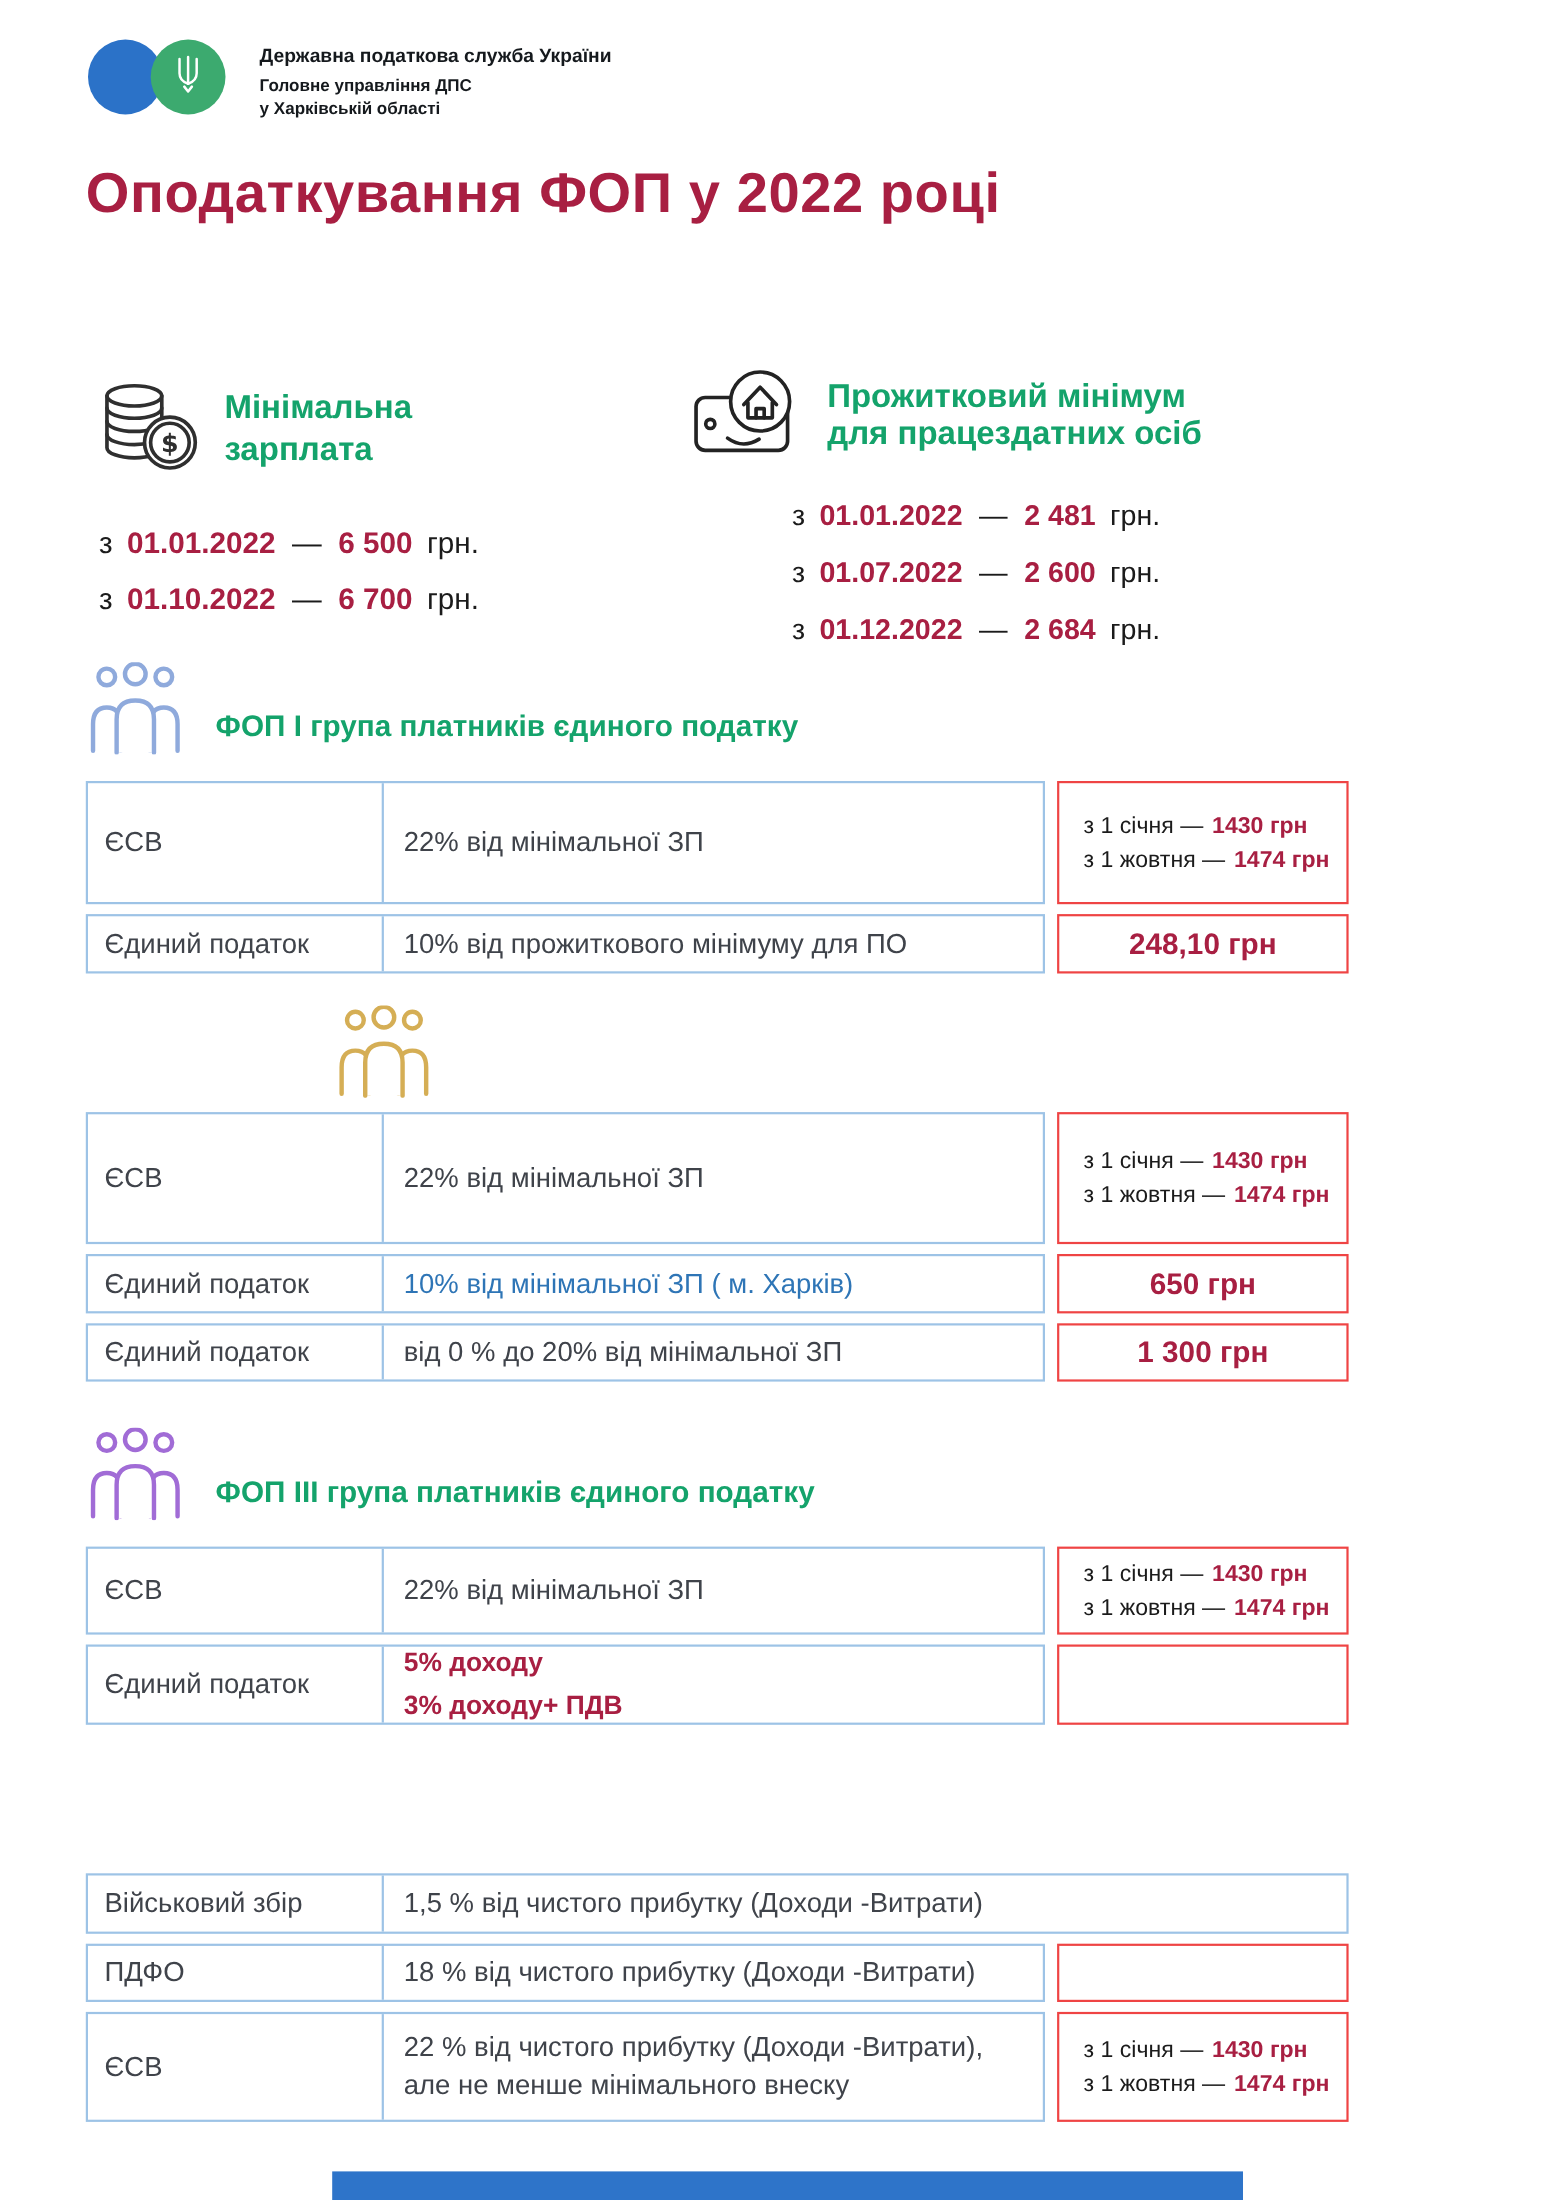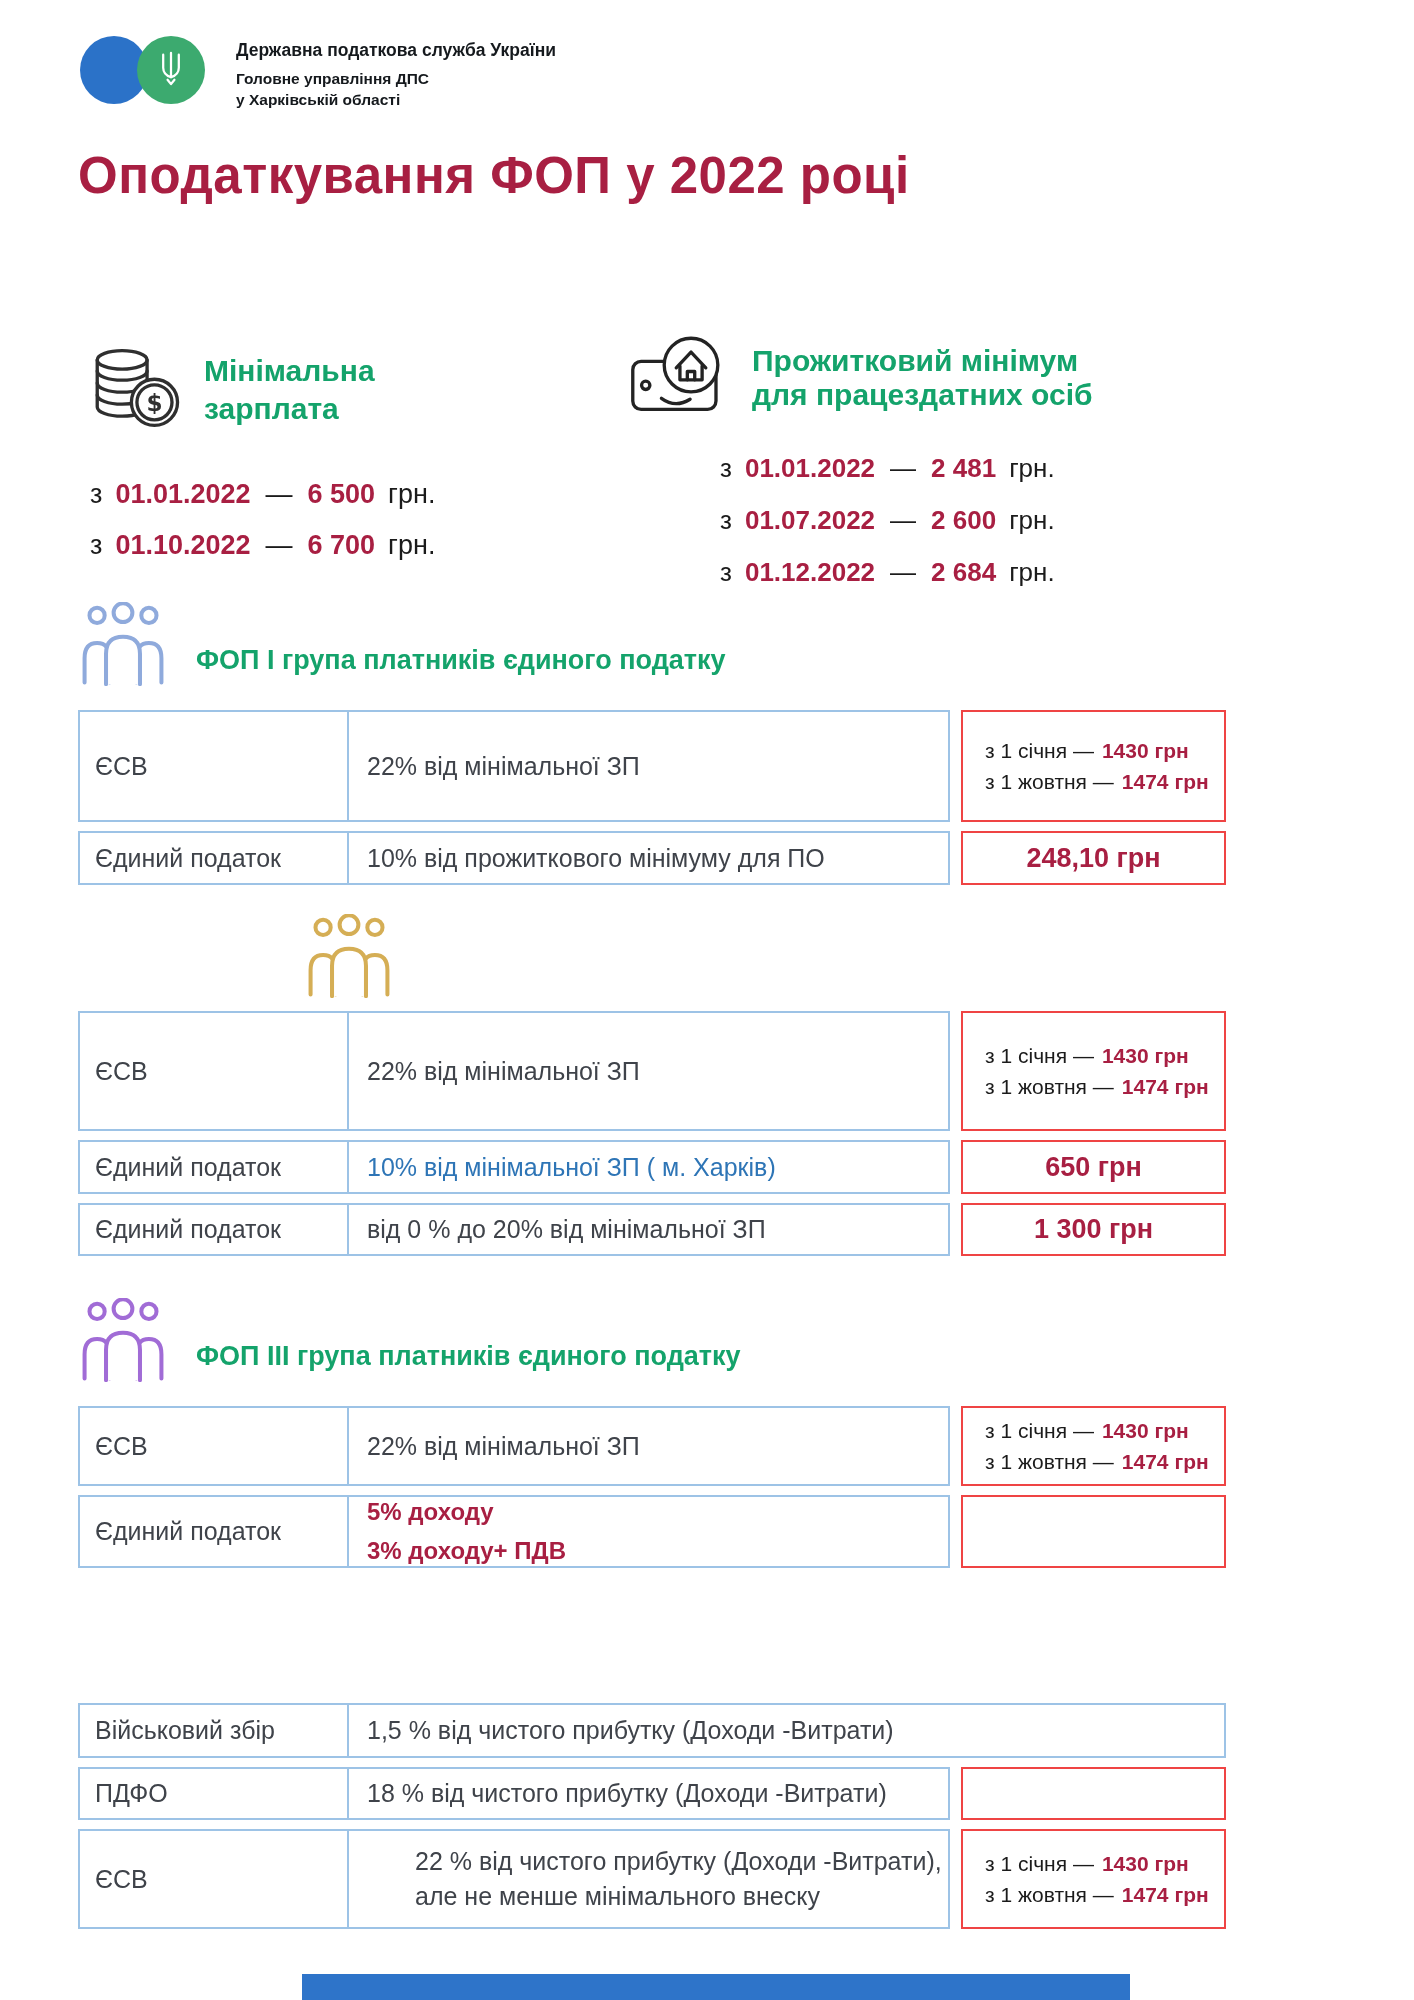--- a/index.html
+++ b/index.html
@@ -40,21 +40,21 @@
   .trow { display:flex; gap:11px; margin-bottom:9px; }
   .trow > div { box-sizing:border-box; background:#fff; }
   .cmain { width:872px; border:2px solid #9DC3E6; display:flex; }
   .cmain.full { width:1148px; }
   .clab {
     width:252px; border-right:2px solid #9DC3E6; display:flex; align-items:center;
     padding-left:15px; font-size:25px; color:#3F434A; flex-shrink:0;
   }
   .cdesc { flex:1; display:flex; align-items:center; padding-left:18px; font-size:25px; color:#3F434A; }
   .cdesc.blue-text { color:#2E75B6; }
-  .cdesc .multiline { line-height:1.42;margin-left:48px; }
+  .cdesc .multiline { line-height:1.42; }
   .cdesc .red-lines { color:#A81F42; font-weight:700; font-size:24px; line-height:1.6; }
   .cval {
     width:265px; border:2px solid #ef4444; display:flex; align-items:center; justify-content:center;
     font-size:27px; font-weight:700; color:#A81F42; white-space:nowrap;
   }
   .cval.rates {
     flex-direction:column; align-items:flex-start; justify-content:center;
     padding-left:22px; font-weight:400; font-size:21px; color:#1b1b1b; gap:7px;
   }
   .rate-line { white-space:nowrap; }

